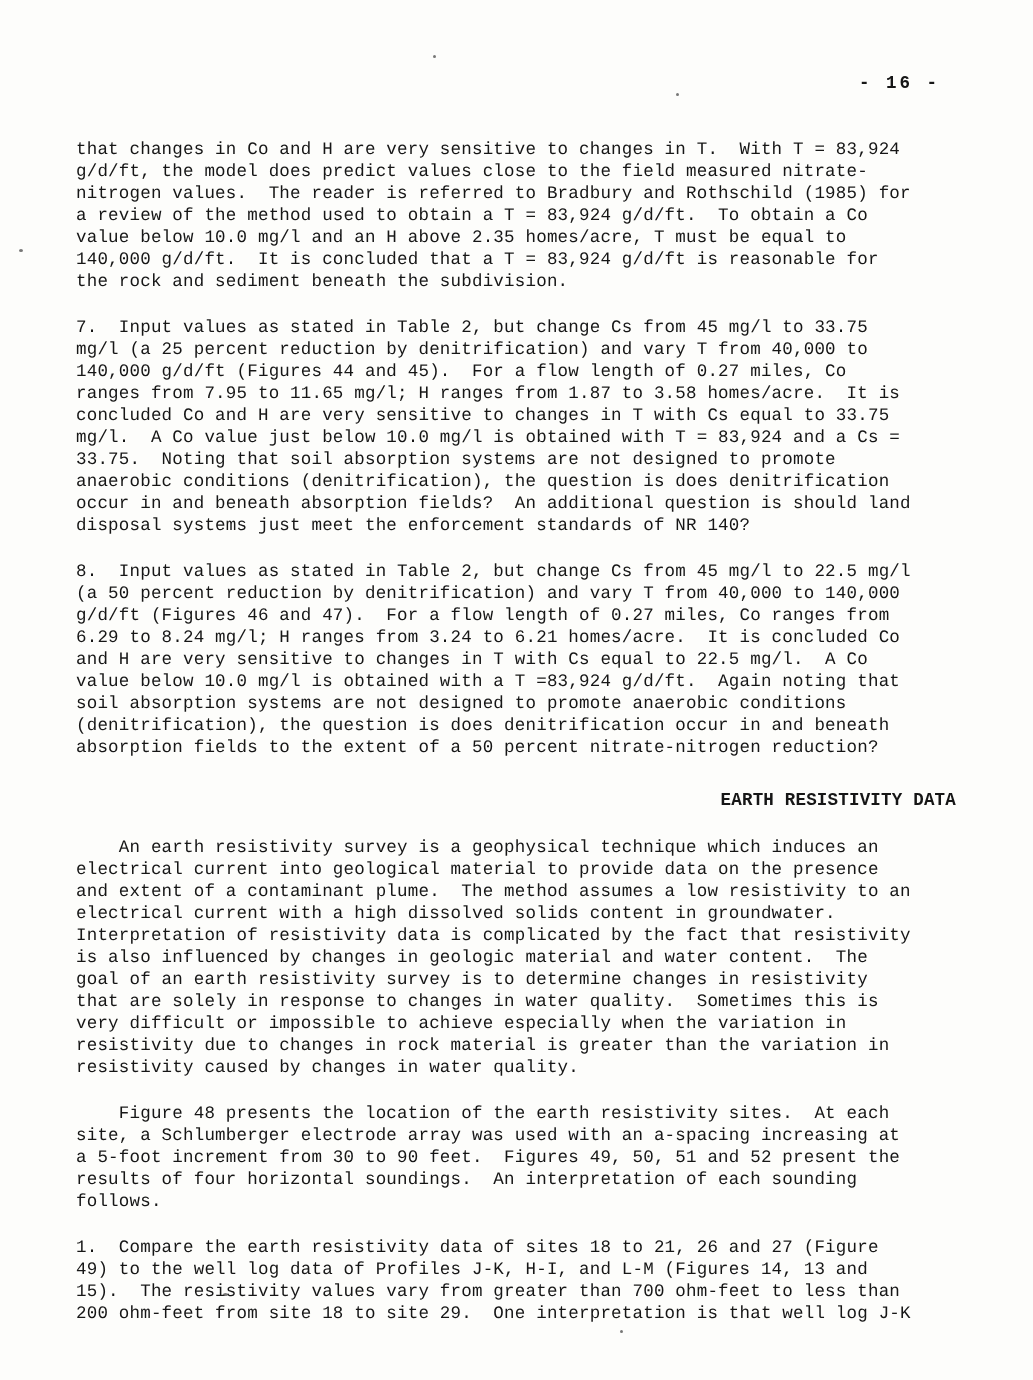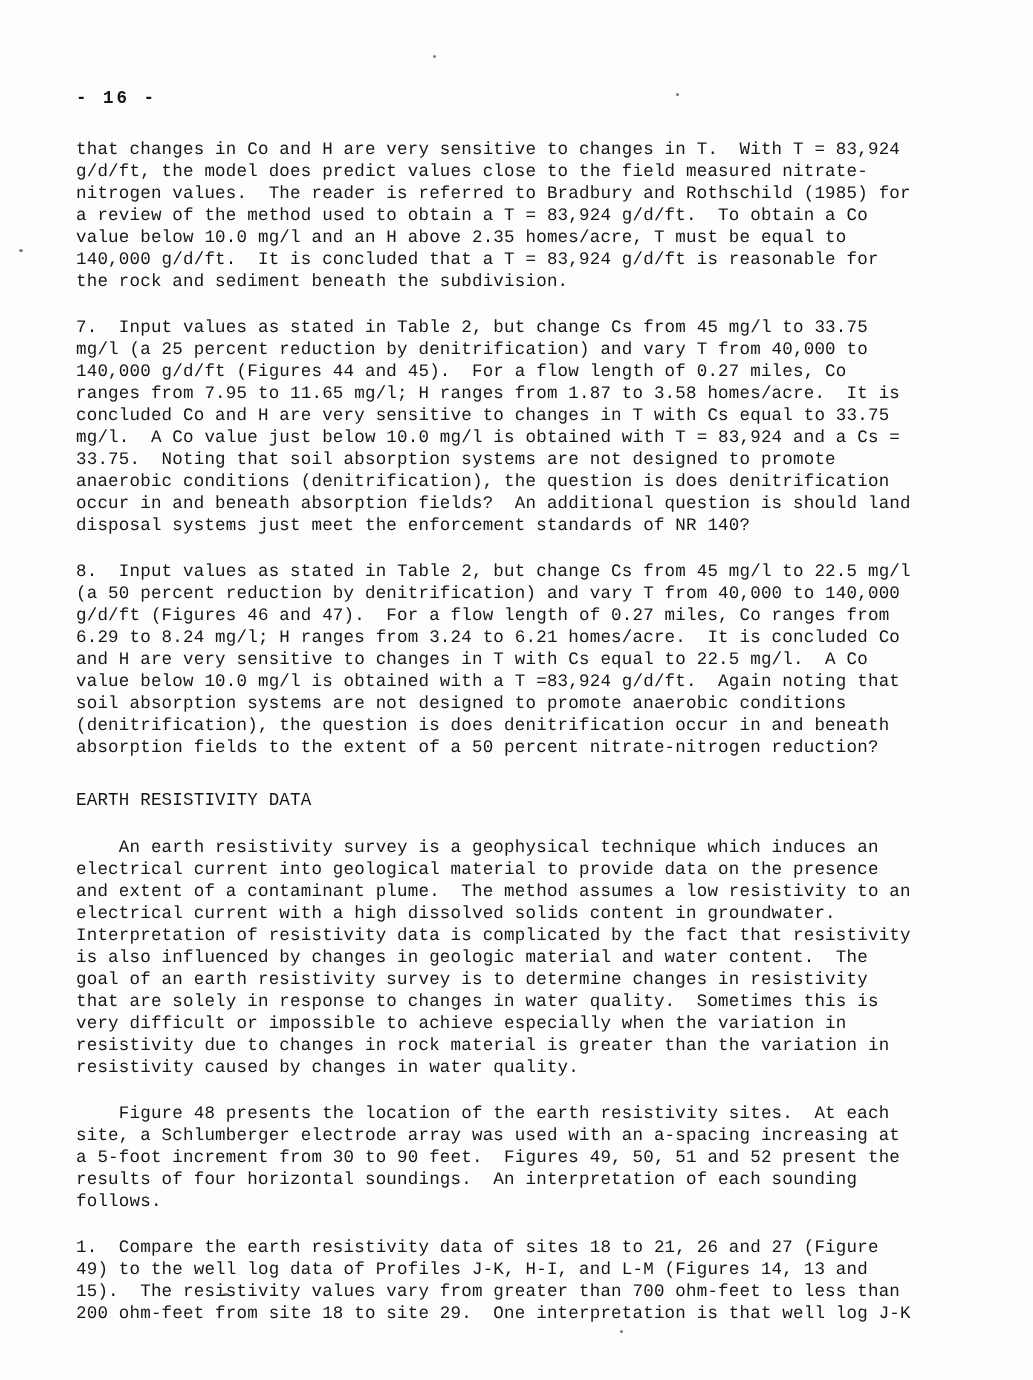--- a/index.html
+++ b/index.html
@@ -18,49 +18,48 @@
     background: #fdfdfb;
     overflow: hidden;
     font-family: "Liberation Mono", "DejaVu Sans Mono", monospace;
     color: #161616;
   }
   .page-number {
     position: absolute;
     top: 72px;
     left: 76px;
     width: 864px;
-    text-align: left;
+    text-align: right;
     font-size: 17.5px;
     line-height: 22px;
     font-weight: 700;
     letter-spacing: 3px;
     white-space: pre;
-    margin-top: 15px;
   }
   .content {
     position: absolute;
     left: 76px;
     top: 139px;
     width: 880px;
   }
   .para {
     white-space: pre;
     font-size: 17.5px;
     line-height: 22px;
     font-weight: 400;
     letter-spacing: 0.2px;
     margin: 0 0 24px 0;
     text-rendering: geometricPrecision;
   }
   .section-heading {
     white-space: pre;
-    text-align: left;
+    text-align: right;
     font-size: 17.5px;
     line-height: 22px;
-    font-weight: 400;
+    font-weight: 700;
     letter-spacing: 0.2px;
     margin: 30px 0 26px 0;
   }
   .speck {
     position: absolute;
     background: #4a4a4a;
     border-radius: 50%;
     opacity: 0.75;
   }
   .speck-1 { left: 433px; top: 55px;  width: 3px; height: 3px; }

